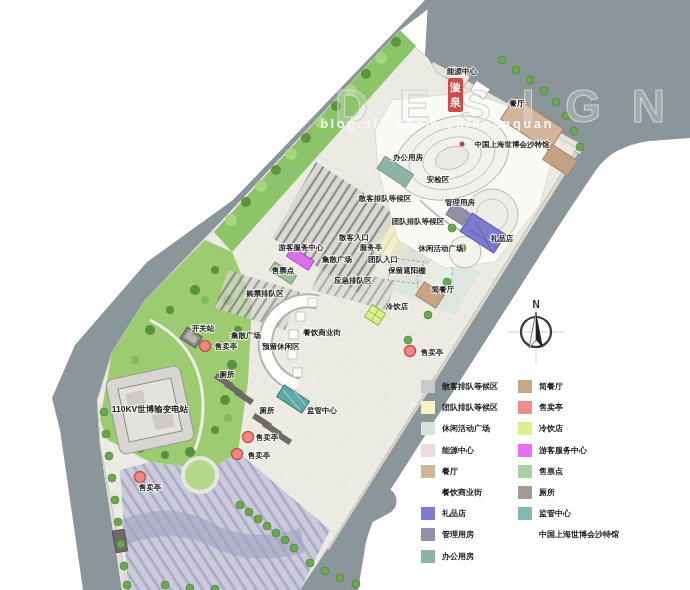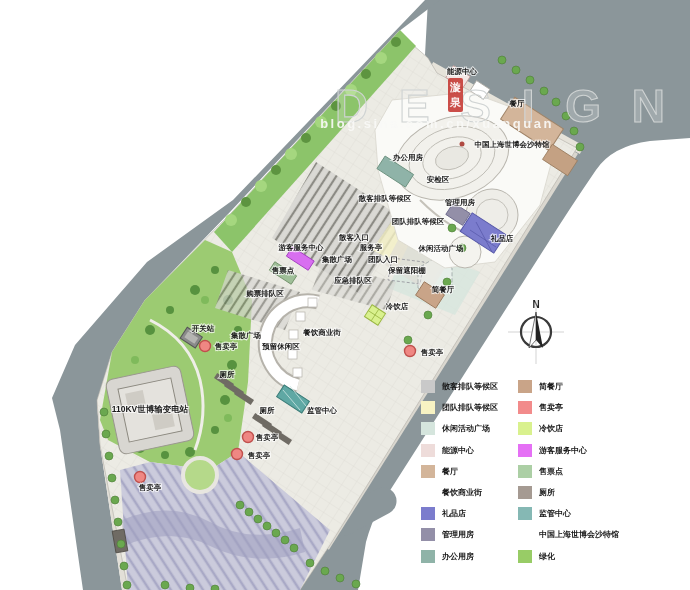--- a/index.html
+++ b/index.html
@@ -341,19 +341,15 @@
         <span class="leg-label">管理用房</span>
       </div>
   <div class="leg-item">
         <span class="leg-swatch"></span>
         <span class="leg-label">中国上海世博会沙特馆</span>
       </div>
   <div class="leg-item">
         <span class="leg-swatch" style="background: rgb(143, 179, 168);"></span>
         <span class="leg-label">办公用房</span>
       </div>
-  <div class="leg-item">
-        <span class="leg-swatch" style="background: rgb(152, 204, 102);"></span>
-        <span class="leg-label">绿化</span>
-      </div>
 </div>
 
 </div>
 
 </body></html>

